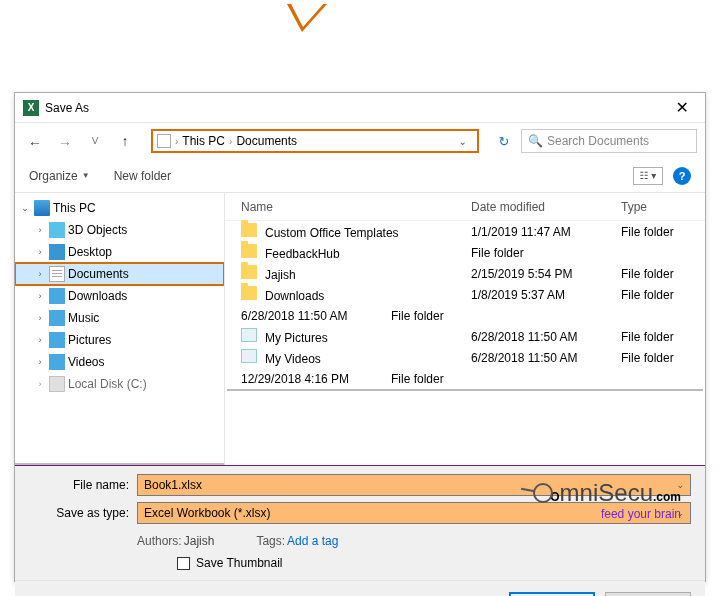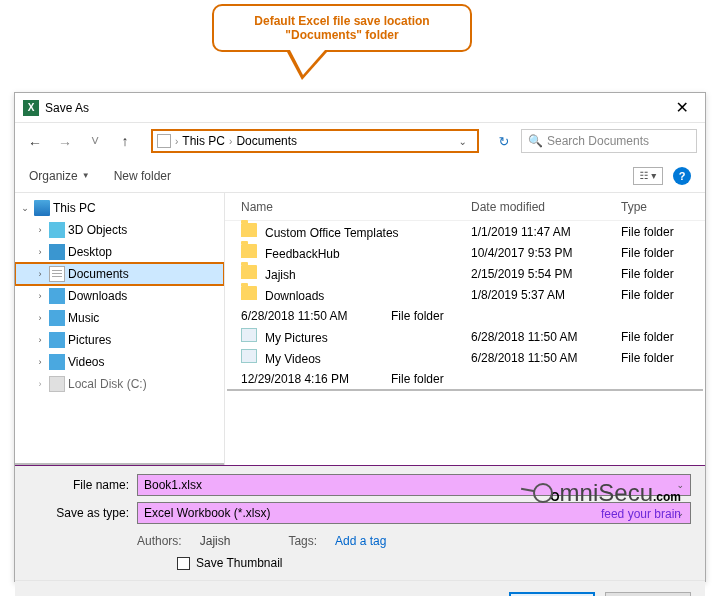--- a/index.html
+++ b/index.html
@@ -56,47 +56,43 @@
     .list-row{height:21px;display:flex;align-items:center;padding:0 16px}
     .fico{width:16px;height:14px;margin-right:8px;display:inline-block}
     .fico.folder{background:#ffd560;border-radius:1px 1px 0 0;position:relative}
     .fico.folder::before{content:"";position:absolute;top:-3px;left:0;width:7px;height:3px;background:#ffd560;border-radius:1px 1px 0 0}
     .fico.media{background:#e8f0f8;border:1px solid #9cc}
     .fico.web{background:#e8f0f8;border:1px solid #9cc}
     .row-cut{height:2px;background:#bbb;margin:0 2px}
     .fields{padding:8px 14px 0;background:#f0f0f0;border-top:1px solid #701a75}
     .field-row{display:flex;align-items:center;margin-bottom:6px}
     .field-lbl{width:108px;text-align:right;padding-right:8px}
-    .field-input{flex:1;height:22px;border:1px solid #7a7a7a;background:#f0abfc;padding:0 6px;display:flex;align-items:center;justify-content:space-between}
+    .field-input{flex:1;height:22px;border:1px solid #7a7a7a;background:#fdba74;padding:0 6px;display:flex;align-items:center;justify-content:space-between}
     .field-input .dd{font-size:9px;color:#555}
-    .meta-row{display:flex;padding:4px 0 0 108px;gap:18px}
+    .meta-row{display:flex;padding:4px 0 0 108px;gap:2px}
     .meta-lbl{color:#555}
     .meta-val{color:#444;margin-right:40px}
     .meta-link{color:#0066cc}
     .thumb-row{display:flex;align-items:center;padding:8px 0 10px 148px;gap:6px}
     .chk{width:13px;height:13px;border:1px solid #333;background:#fff}
     .logo{position:absolute;right:24px;bottom:60px;text-align:right}
     .logo-main{font-size:24px;color:#444;font-weight:300}
     .logo-main b{color:#000;font-weight:600}
     .logo-o{display:inline-block;width:20px;height:20px;border:2px solid #555;border-radius:50%;position:relative;top:2px;margin-right:-3px}
     .logo-o::after{content:"";position:absolute;width:14px;height:2px;background:#555;right:16px;top:4px;transform:rotate(10deg)}
     .logo-sub{font-size:12px;color:#6d28d9;}
     .footer{height:46px;display:flex;align-items:center;padding:0 14px;background:#f0f0f0;border-top:1px solid #e5e5e5}
     .footer-right{margin-left:auto;display:flex;align-items:center;gap:10px}
     .btn{width:86px;height:24px;border:1px solid #adadad;background:#e1e1e1;display:flex;align-items:center;justify-content:center}
     .btn.primary{border:2px solid #0078d7;background:#e5f1fb}
   </style>
 </head>
 <body>
 
 <div class="callout">
-  <div class="callout-box">
-    <div>Default Excel file save location</div>
-    <div>"Documents" folder</div>
-  </div>
   <div class="callout-tail"></div>
 </div>
 
 <div class="window">
   <div class="titlebar">
     <span class="excel-icon">X</span>
     <span class="title">Save As</span>
     <span class="close-x">✕</span>
   </div>
 
@@ -197,21 +193,20 @@
         <span class="col-type">Type</span>
       </div>
       <div id="file-rows">
           <div class="list-row">
             <span class="col-name"><span class="fico folder"></span><span>Custom Office Templates</span></span>
             <span class="col-date">1/1/2019 11:47 AM</span>
             <span class="col-type">File folder</span>
           </div>
           <div class="list-row">
             <span class="col-name"><span class="fico folder"></span><span>FeedbackHub</span></span>
-            <span class="col-date">10/4/2017 9:53 PM</span>
             <span class="col-type">File folder</span>
           </div>
           <div class="list-row">
             <span class="col-name"><span class="fico folder"></span><span>Jajish</span></span>
             <span class="col-date">2/15/2019 5:54 PM</span>
             <span class="col-type">File folder</span>
           </div>
           <div class="list-row">
             <span class="col-name"><span class="fico folder"></span><span>Downloads</span></span>
             <span class="col-date">1/8/2019 5:37 AM</span>

